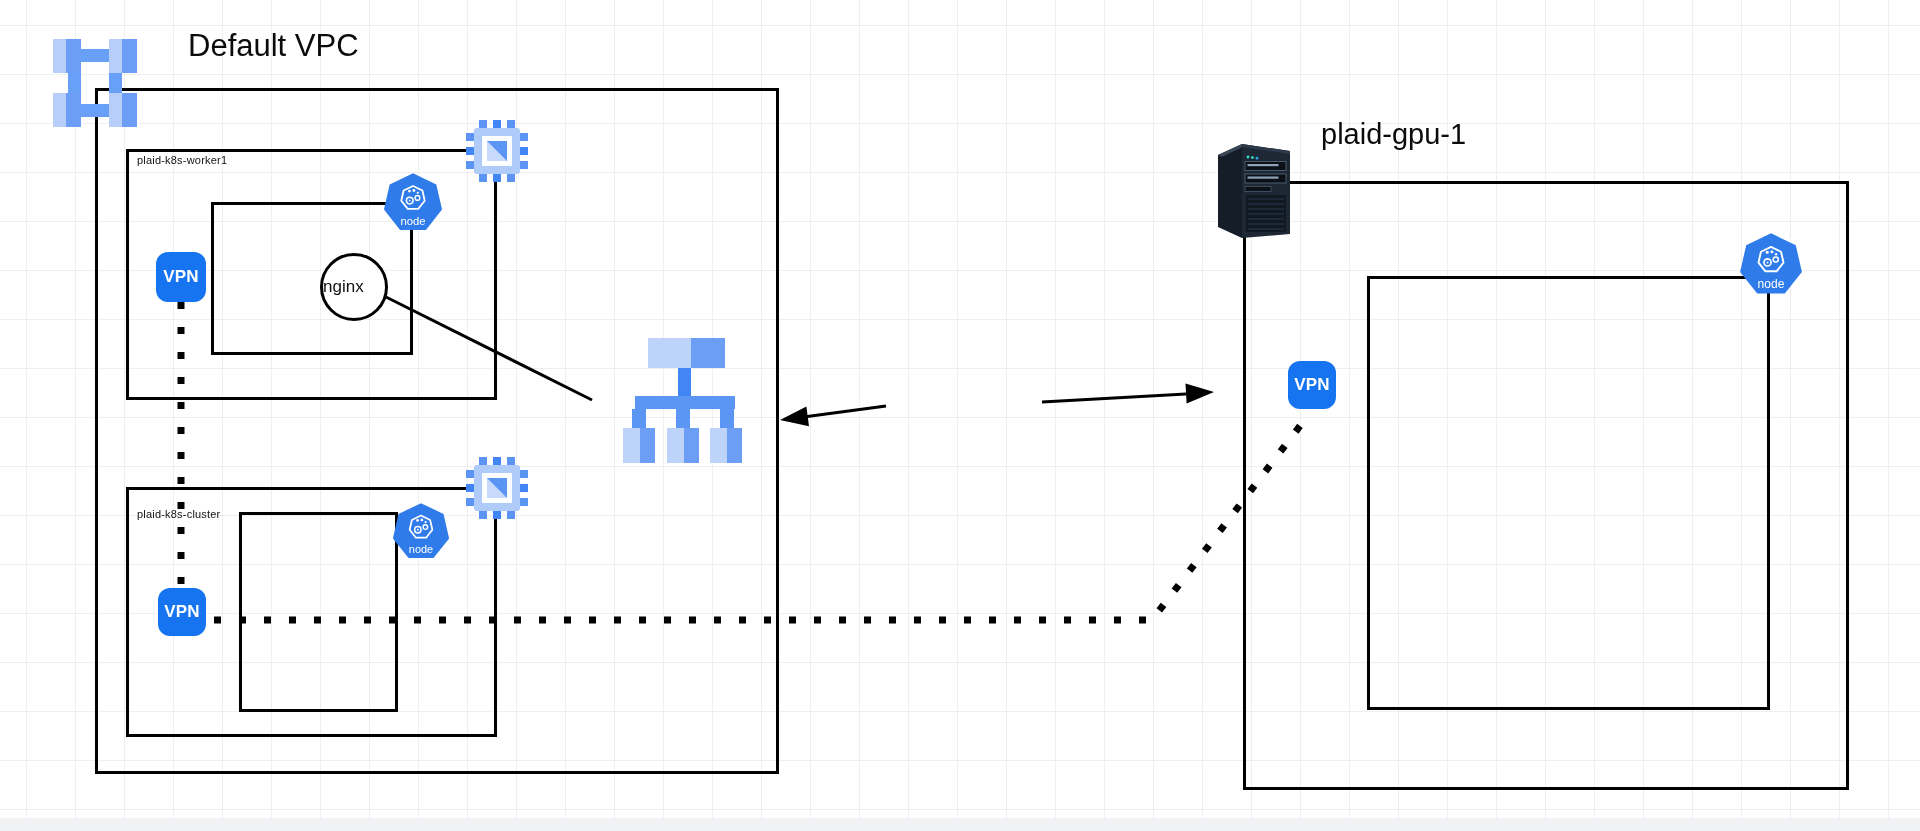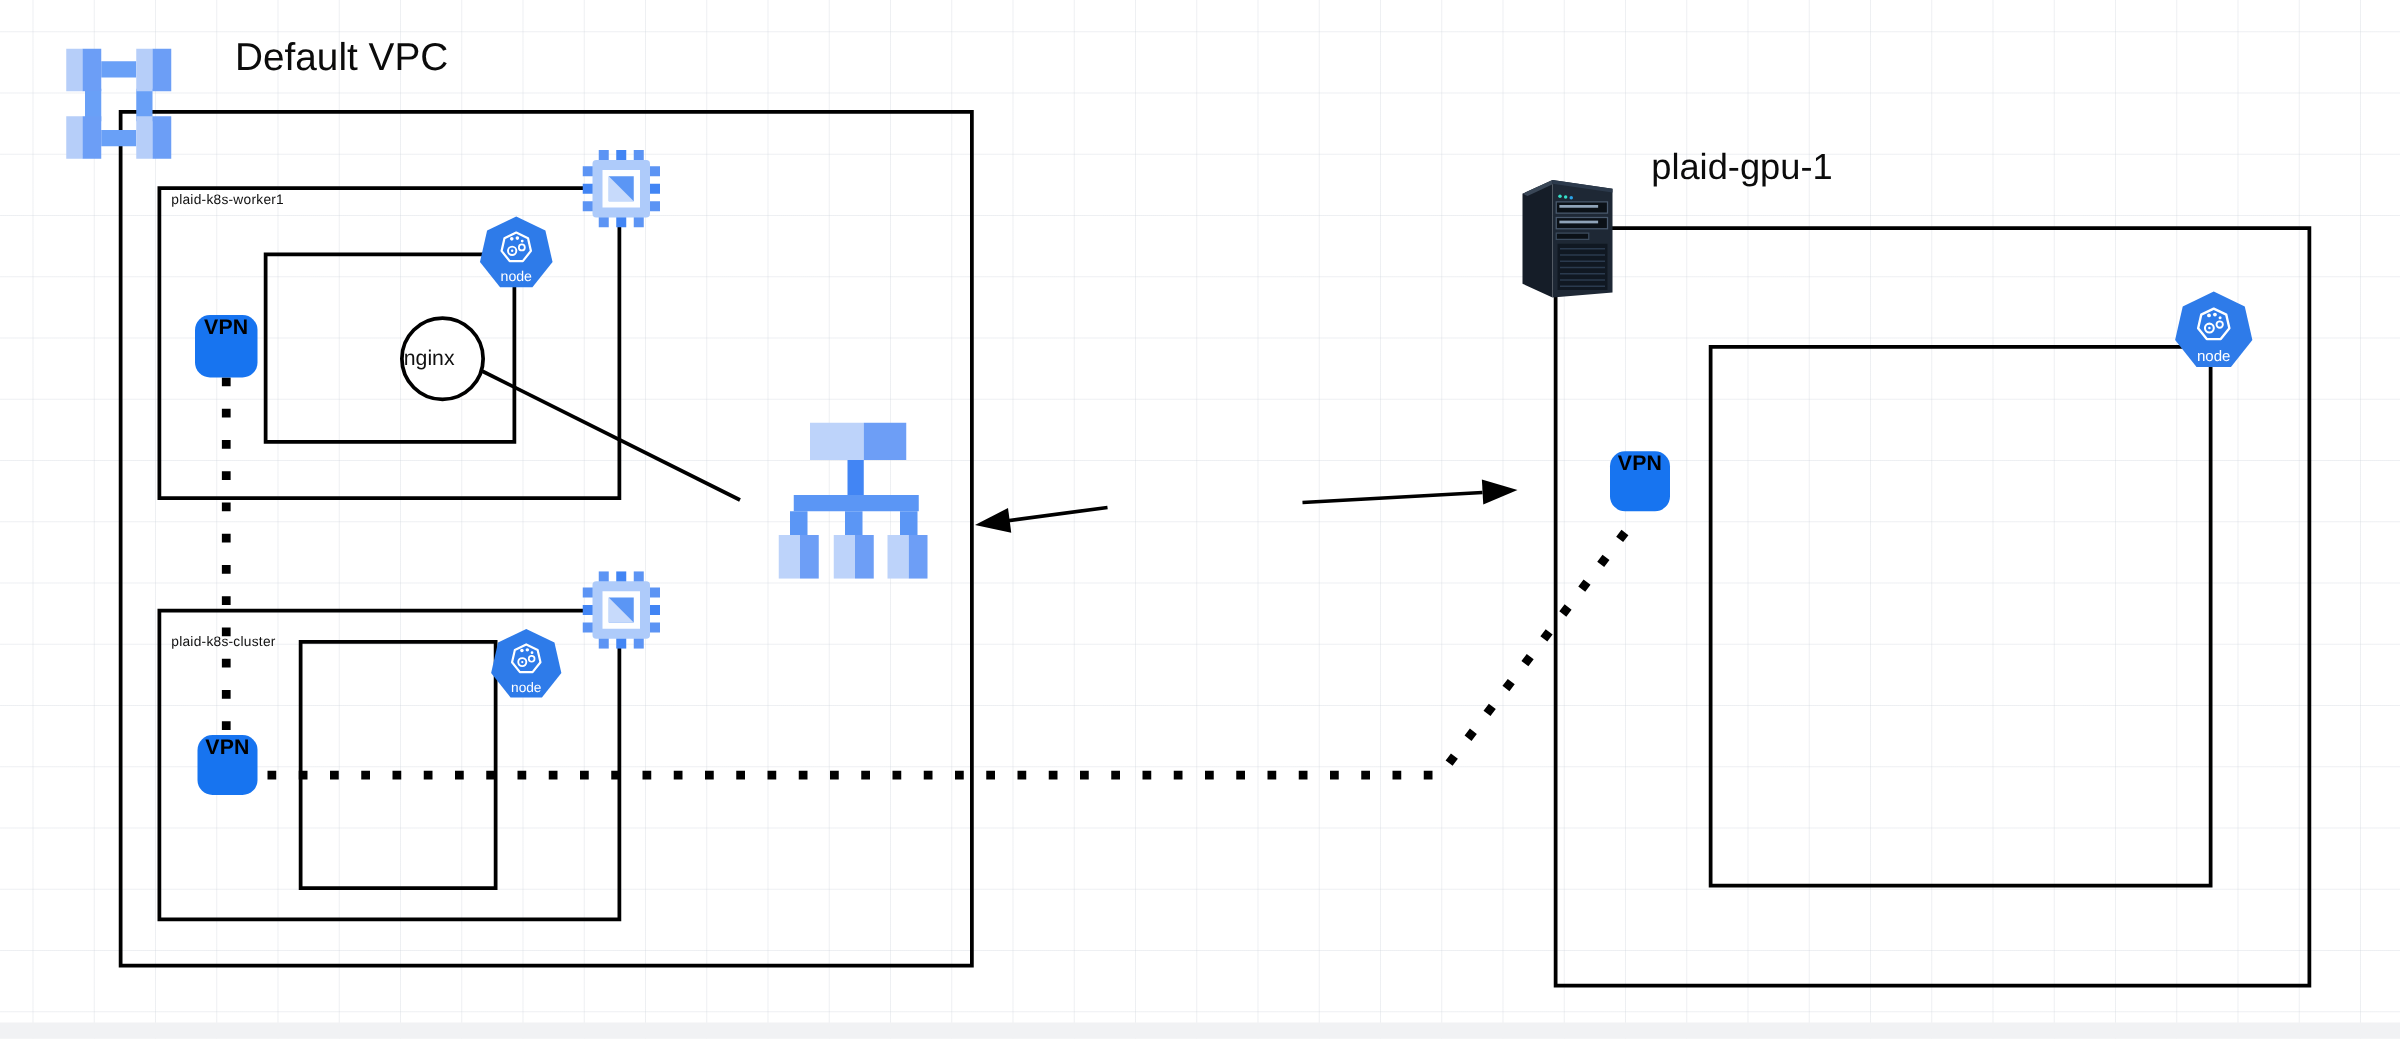--- a/index.html
+++ b/index.html
@@ -19,22 +19,22 @@
   .box-label { position:absolute; color:#111; font-size:11px; letter-spacing:0.2px; white-space:nowrap; }
 
   .title-label { position:absolute; color:#0b0b0b; white-space:nowrap; font-weight:400;margin-left:24px; }
 
   #connector-layer { position:absolute; left:0; top:0; width:1920px; height:831px; z-index:2; pointer-events:none; }
 
   .icon { position:absolute; z-index:3; }
 
   .vpn-badge {
     position:absolute; z-index:4; background:#1774F0; border-radius:12px;
-    display:flex; justify-content:center;
-    color:#000000; font-weight:600; font-size:17px; letter-spacing:0.2px;
+    display:flex; align-items:center; justify-content:center;
+    color:#ffffff; font-weight:600; font-size:17px; letter-spacing:0.2px;
   }
 
   .nginx-circle {
     position:absolute; z-index:3; border:3px solid #000; border-radius:50%;
     background:#fff; display:flex; align-items:center; justify-content:flex-start;
     color:#111; font-size:17px;
   }
 
   .cloud-wrap { position:absolute; z-index:3; }
 

